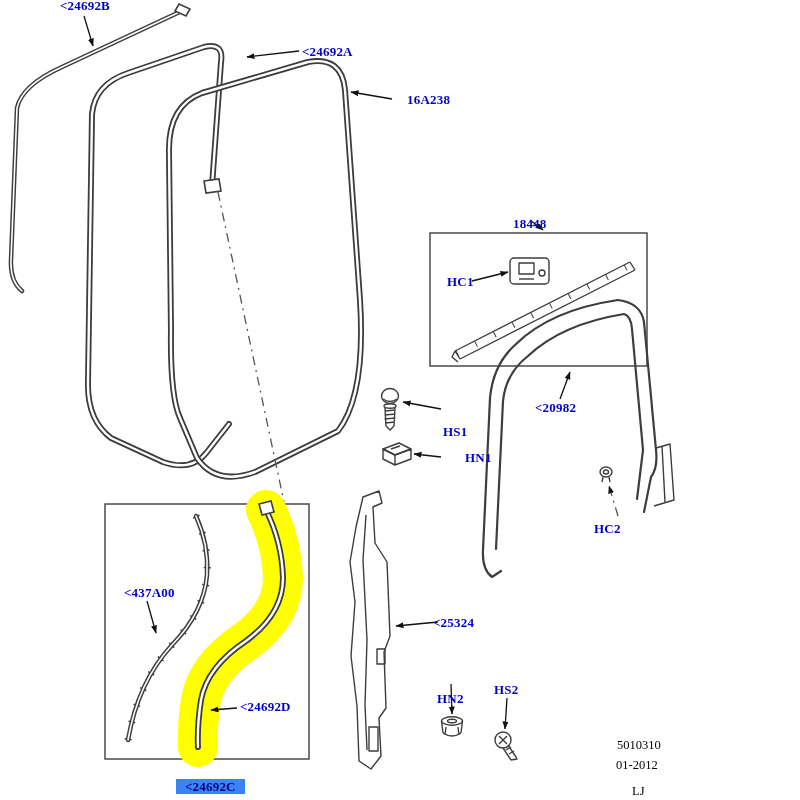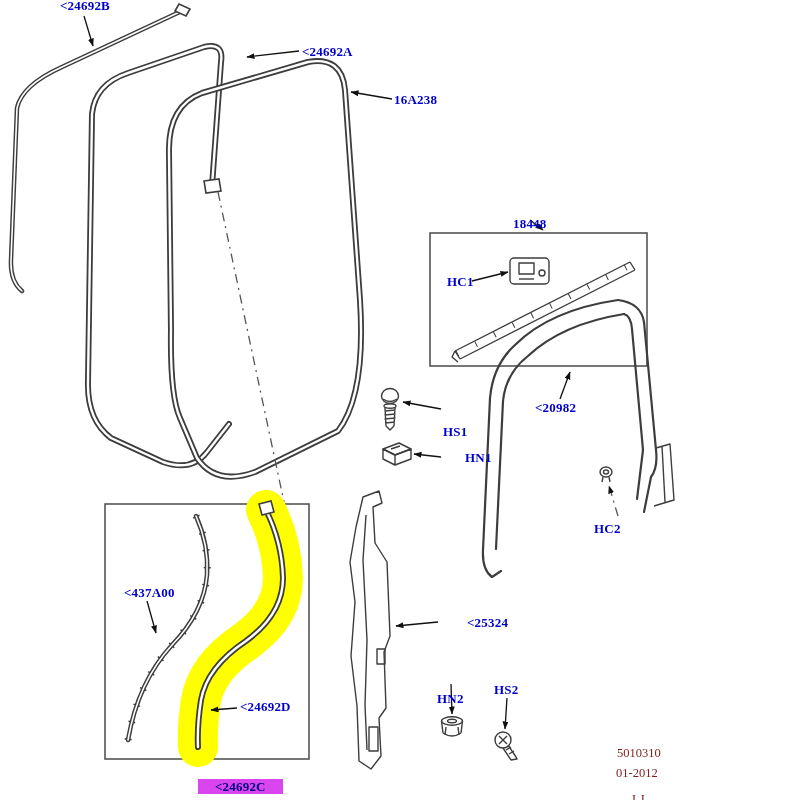--- a/index.html
+++ b/index.html
@@ -1,22 +1,22 @@
 <!DOCTYPE html>
 <html><head>
 <meta charset="utf-8">
 <style>
   html,body{margin:0;padding:0;background:#fff;}
   .stage{position:relative;width:800px;height:800px;background:#fff;overflow:hidden;
          font-family:Liberation Serif, serif;}
   .stage svg{position:absolute;left:0;top:0;}
   .lbl{position:absolute;color:#0000cc;font-weight:bold;font-size:13px;line-height:15px;
        white-space:nowrap;letter-spacing:.2px;cursor:pointer;}
-  .lbl--hl{background:#d946ef;color:#000080;padding:0 17px;margin-left:22px;}
-  .docline{position:absolute;color:#7f1d1d;font-size:12.5px;line-height:15px;font-weight:normal;margin-top:8px;}
+  .lbl--hl{background:#3b82f6;color:#000080;padding:0 9px;}
+  .docline{position:absolute;color:#000000;font-size:12.5px;line-height:15px;font-weight:normal;}
   
   .o{fill:none;stroke:#3d3d3d;stroke-width:6;stroke-linecap:round;stroke-linejoin:round}
   .i{fill:none;stroke:#ffffff;stroke-width:2.4;stroke-linecap:round;stroke-linejoin:round}
   .oT{fill:none;stroke:#3d3d3d;stroke-width:4.5;stroke-linecap:round;stroke-linejoin:round}
   .iT{fill:none;stroke:#ffffff;stroke-width:1.6;stroke-linecap:round;stroke-linejoin:round}
   .ln{fill:none;stroke:#3d3d3d;stroke-width:2.2;stroke-linecap:round;stroke-linejoin:round}
   .thin{fill:none;stroke:#3d3d3d;stroke-width:1.4;stroke-linejoin:round}
   .arrow{fill:none;stroke:#111;stroke-width:1.3}
   .dash{fill:none;stroke:#555;stroke-width:1.3;stroke-dasharray:9 5 2 5}
   .box{fill:none;stroke:#4a4a4a;stroke-width:1.5}
@@ -147,28 +147,28 @@
     <path d="M 438,622 L 396,626" marker-end="url(#ah)"></path>
     <path d="M 147,601 L 156,633" marker-end="url(#ah)"></path>
     <path d="M 237,708 L 211,710" marker-end="url(#ah)"></path>
     <path d="M 451,684 L 452,714" marker-end="url(#ah)"></path>
     <path d="M 507,698 L 505,729" marker-end="url(#ah)"></path>
   </g>
 </svg>
 
 <div class="lbl" style="left:60px;top:-2px">&lt;24692B</div>
 <div class="lbl" style="left:302px;top:44px">&lt;24692A</div>
-<div class="lbl" style="left:394px;top:92px">16A238</div>
+<div class="lbl" style="left:407px;top:92px">16A238</div>
 <div class="lbl" style="left:513px;top:216px">18448</div>
 <div class="lbl" style="left:447px;top:274px">HC1</div>
 <div class="lbl" style="left:443px;top:424px">HS1</div>
 <div class="lbl" style="left:465px;top:450px">HN1</div>
 <div class="lbl" style="left:535px;top:400px">&lt;20982</div>
 <div class="lbl" style="left:594px;top:521px">HC2</div>
-<div class="lbl" style="left:467px;top:615px">&lt;25324</div>
+<div class="lbl" style="left:433px;top:615px">&lt;25324</div>
 <div class="lbl" style="left:124px;top:585px">&lt;437A00</div>
 <div class="lbl" style="left:240px;top:699px">&lt;24692D</div>
 <div class="lbl lbl--hl" style="left:176px;top:779px">&lt;24692C</div>
 <div class="lbl" style="left:437px;top:691px">HN2</div>
 <div class="lbl" style="left:494px;top:682px">HS2</div>
 
 <div class="docline" style="left:617px;top:738px">5010310</div>
 <div class="docline" style="left:616px;top:758px">01-2012</div>
 <div class="docline" style="left:632px;top:784px">LJ</div>
 

